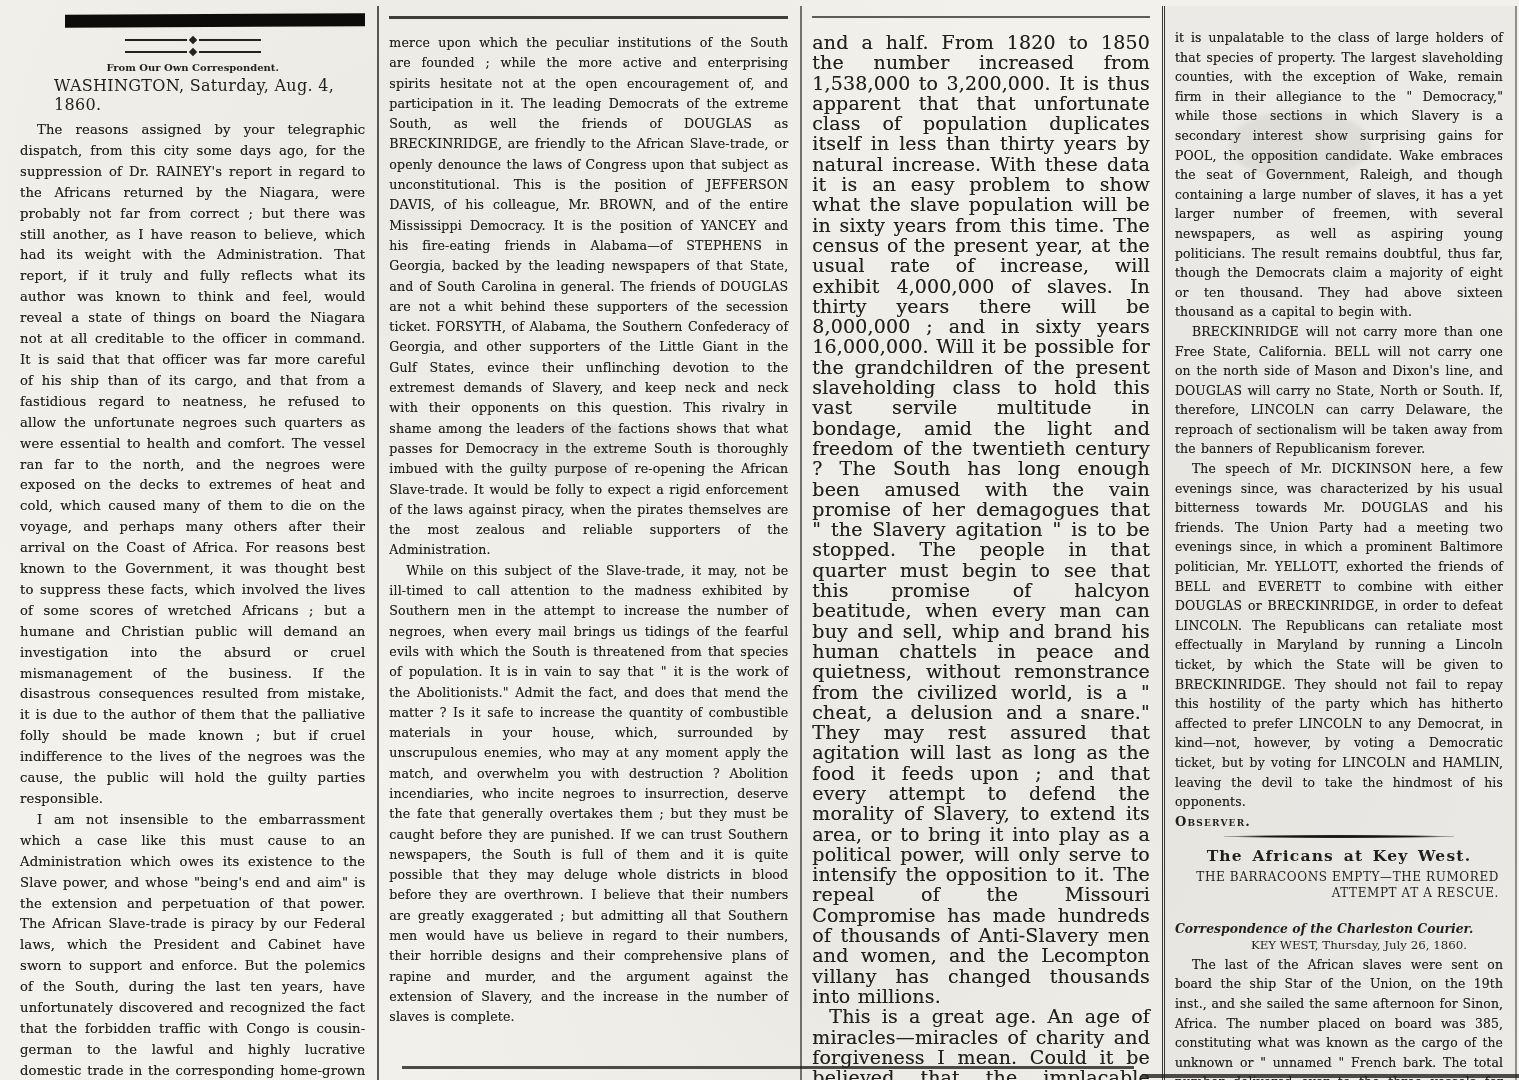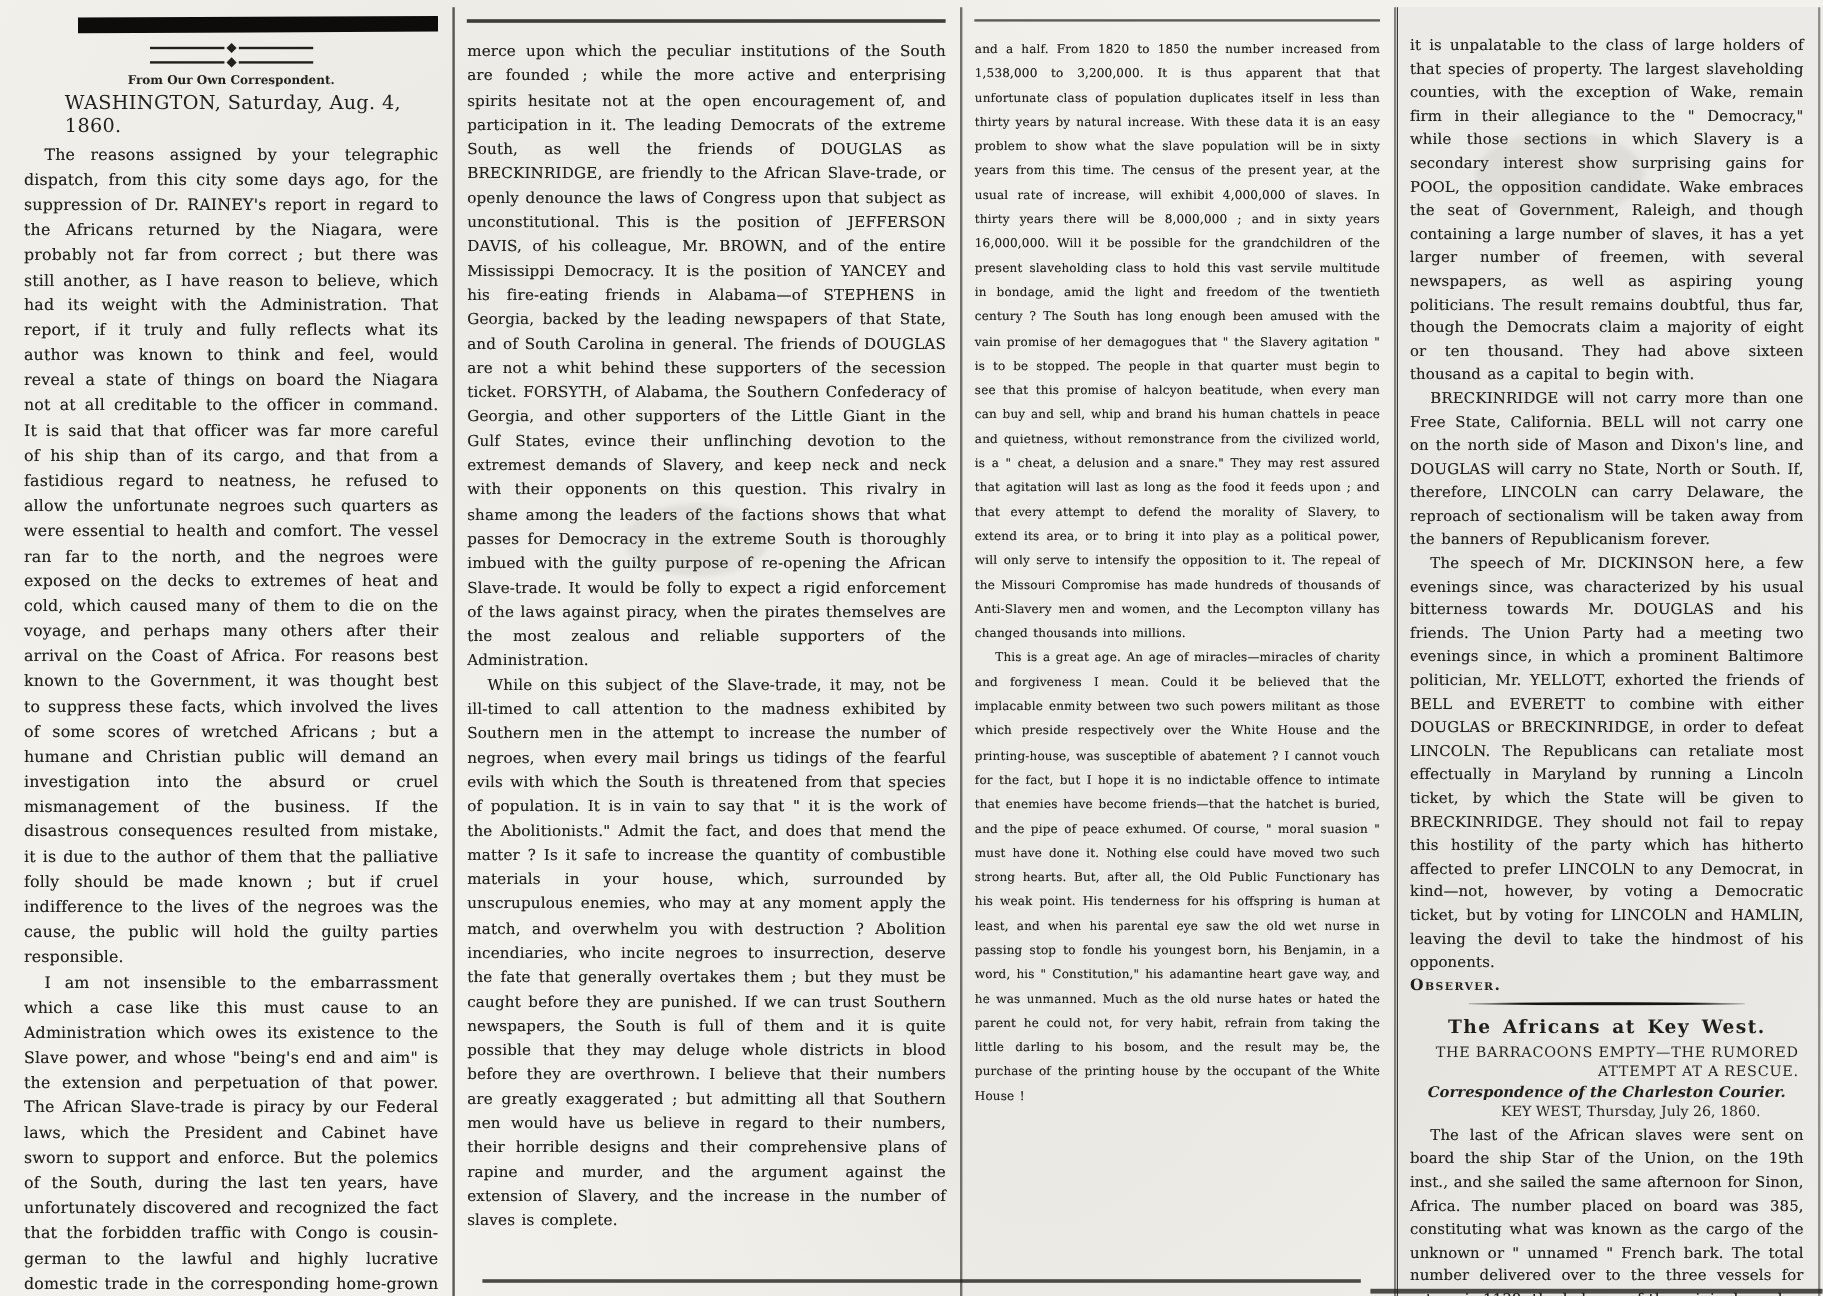--- a/index.html
+++ b/index.html
@@ -22,21 +22,21 @@
   .col4 { width:366px; border-right:2px solid rgba(32,30,26,0.45); background:rgba(130,125,112,0.05); }
 
   p { margin:0; }
   .para {
     text-align:justify; text-justify:inter-word;
     letter-spacing:0.15px; word-spacing:1.2px;
     text-shadow:0 0 0.55px rgba(20,18,15,0.5);
   }
   .col1 .para { font-size:13.2px; line-height:20.9px; }
   .col2 .para { font-size:12.6px; line-height:20.3px; }
-  .col3 .para { font-size:10px; line-height:20.3px; }
+  .col3 .para { font-size:19px; line-height:20.3px; }
   .col4 .para { font-size:12.4px; line-height:19.6px; }
   .indent { text-indent:17px; }
   .cont { text-indent:0;margin-top:14px; }
 
   
   .topbar { height:13px; width:87%; margin:0 0 10px auto; background:#0d0c0b; transform:rotate(-0.25deg); }
   .headline1 {
     margin:4px 0 3px; text-align:center; font-weight:bold;
     font-size:21px; letter-spacing:1.6px; word-spacing:4px;
     text-shadow:0 0 0.7px rgba(10,8,5,0.6);
@@ -56,21 +56,21 @@
   .rule-top.thin { height:2px; opacity:0.7; }
   .bottom-rule { position:absolute; height:3px; background:#24221f; opacity:0.8; }
   .smudge { position:absolute; border-radius:50%; background:rgba(110,104,92,0.10); filter:blur(2px); }
 
   
   .signature { text-align:left; padding-right:34px; font-variant:small-caps; letter-spacing:1.2px; font-size:13px; margin:2px 0 6px; font-weight:bold; }
   .sep-rule { width:230px; height:3px; margin:4px auto 8px;
     background:radial-gradient(ellipse at center, #171512 0%, #171512 45%, rgba(23,21,18,0) 78%); }
   .headline2 { margin:0 0 4px; text-align:center; font-weight:bold; font-size:15.5px; letter-spacing:1.2px; word-spacing:3px; }
   .subhead2 { text-align:right; font-size:12px; letter-spacing:0.6px; line-height:16px; padding:0 4px; }
-  .credit { text-align:center; font-style:italic; font-weight:bold; font-size:12.4px; margin-top:1px; }
+  .credit { font-style:italic; font-weight:bold; font-size:12.4px; margin-top:20px; }
   .dateline2 { text-align:center; font-size:11.8px; margin:2px 0 3px; padding-left:40px; }
   .para2 { font-size:11.9px; line-height:15.4px; letter-spacing:0.1px; word-spacing:0.8px; }
 </style>
 </head>
 <body>
 
 <div class="page">
 
   <div class="col col1">
     <div class="topbar"></div>

